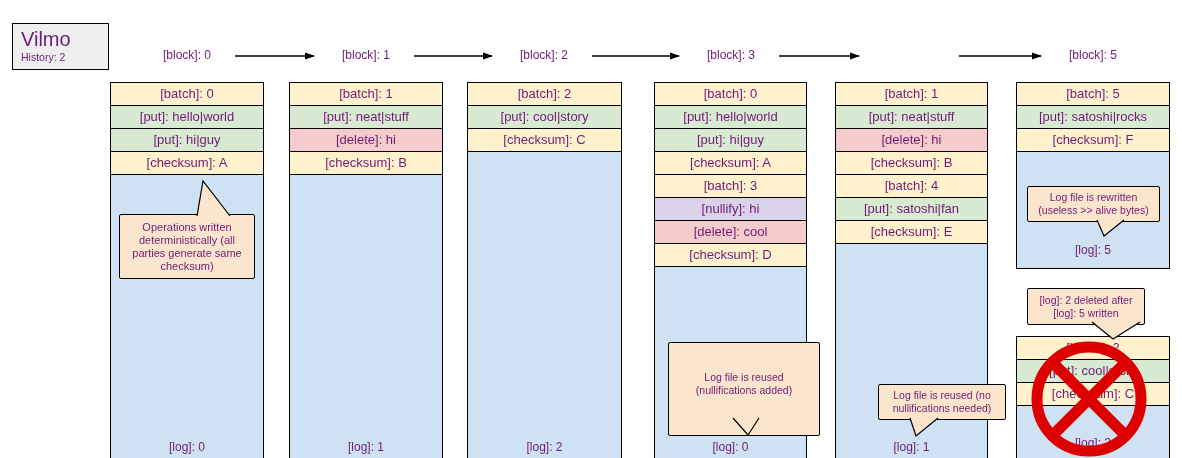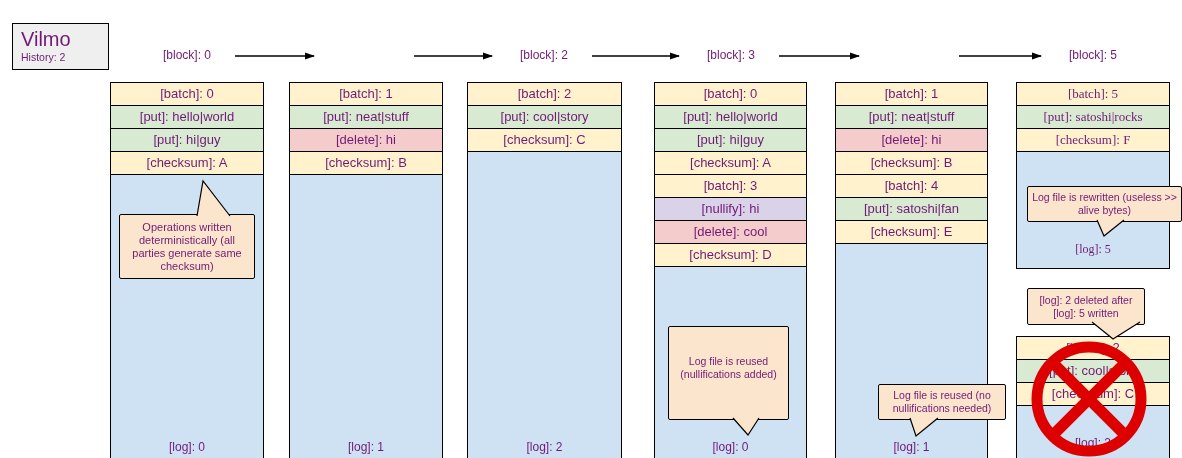--- a/index.html
+++ b/index.html
@@ -18,21 +18,21 @@
   
   .blk-label{
     position:absolute;top:27px;width:130px;text-align:center;
     font-size:12px;line-height:24px;white-space:nowrap;
   }
   
   .column{
     position:absolute;top:66px;height:384px;box-sizing:border-box;
     background:#cfe2f3;border:1.5px solid #000;
   }
-  .col5a{top:66px;height:187px;font-family:Liberation Serif, serif;}
+  .col5a{top:66px;height:187px;}
   .col5b{top:320px;height:131px;}
   .row{
     height:23px;box-sizing:border-box;border-bottom:1px solid #000;
     font-size:13px;line-height:22px;text-align:center;white-space:nowrap;overflow:hidden;
   }
   .rw-y{background:#fff2cc;}
   .rw-g{background:#d9ead3;}
   .rw-r{background:#f4cccc;}
   .rw-p{background:#d9d2e9;}
   .log-label{
@@ -54,20 +54,21 @@
 <body>
 
 <div class="stage">
 
   <div class="legend">
     <div class="t">Vilmo</div>
     <div class="s">History: 2</div>
   </div>
 
   <div class="blk-label" style="left:122px">[block]: 0</div>
+  <div class="blk-label" style="left:301px">[block]: 1</div>
   <div class="blk-label" style="left:479px">[block]: 2</div>
   <div class="blk-label" style="left:666px">[block]: 3</div>
   <div class="blk-label" style="left:1028px">[block]: 5</div>
 
   <div class="column" style="left:110px;width:154px">
     <div class="row rw-y">[batch]: 0</div>
     <div class="row rw-g">[put]: hello|world</div>
     <div class="row rw-g">[put]: hi|guy</div>
     <div class="row rw-y">[checksum]: A</div>
     <div class="log-label">[log]: 0</div>
@@ -122,30 +123,30 @@
     <div class="row rw-y">[batch]: 2</div>
     <div class="row rw-g">[put]: cool|story</div>
     <div class="row rw-y">[checksum]: C</div>
     <div class="log-label log-label-mid">[log]: 2</div>
   </div>
 
   <div class="callout" style="left:119px;top:198px;width:136px;height:65px;font-size:11px">
     <p>Operations written deterministically (all parties generate same checksum)</p>
   </div>
 
-  <div class="callout" style="left:668px;top:310px;width:121px;height:94px">
+  <div class="callout" style="left:668px;top:326px;width:152px;height:94px">
     <p>Log file is reused (nullifications added)</p>
     <div class="gap"></div>
   </div>
 
   <div class="callout" style="left:878px;top:368px;width:128px;height:36px">
     <p>Log file is reused (no nullifications needed)</p>
   </div>
 
-  <div class="callout" style="left:1027px;top:170px;width:155px;height:36px">
+  <div class="callout" style="left:1027px;top:170px;width:133px;height:36px">
     <p>Log file is rewritten (useless &gt;&gt; alive bytes)</p>
   </div>
 
   <div class="callout" style="left:1027px;top:272px;width:118px;height:37px">
     <p>[log]: 2 deleted after [log]: 5 written</p>
   </div>
 
   <svg class="overlay" width="1182" height="458" viewBox="0 0 1182 458">
     <defs>
       <marker id="ah" viewBox="0 0 10 10" refX="9" refY="5" markerWidth="7.5" markerHeight="7.5" orient="auto">

